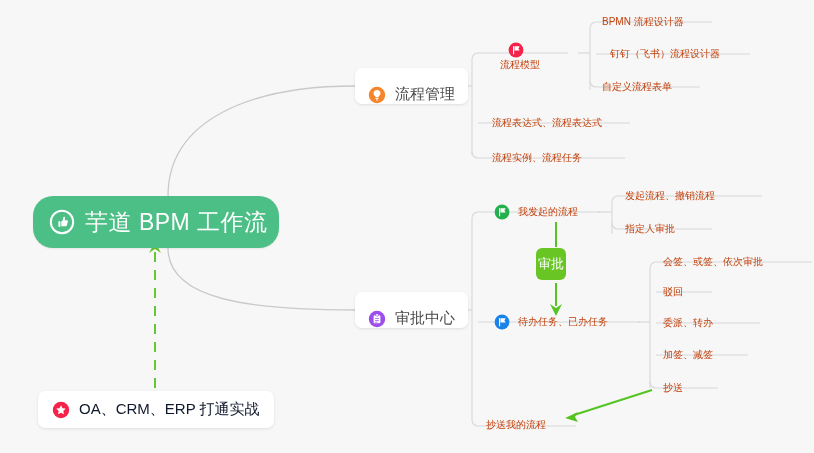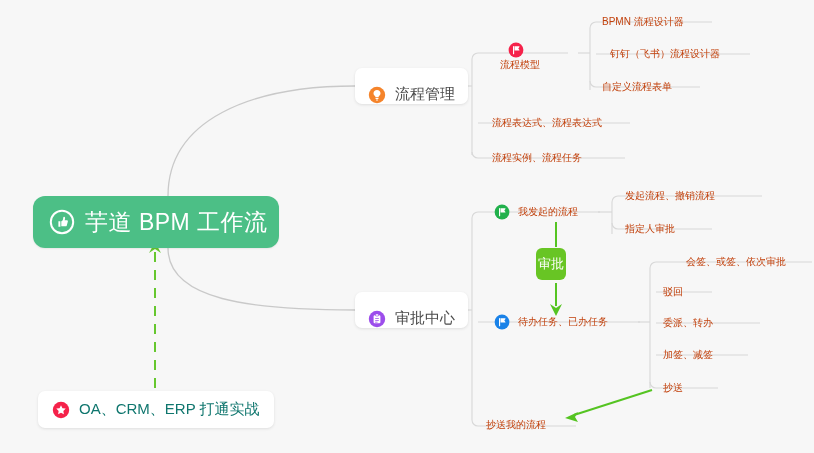--- a/index.html
+++ b/index.html
@@ -31,21 +31,21 @@
   }
 
   
   .root-node {
     position: absolute;
     left: 33px;
     top: 196px;
     width: 246px;
     height: 52px;
     background: #4cbf86;
-    border-radius: 12px;
+    border-radius: 20px;
     display: flex;
     align-items: center;
     box-sizing: border-box;
     padding: 8px 16px;
     box-shadow: 0 1px 2px rgba(0,0,0,0.07);
   }
   .root-label {
     color: #ffffff;
     font-size: 23px;
     letter-spacing: 0.5px;
@@ -80,21 +80,21 @@
     height: 37px;
     background: #ffffff;
     border-radius: 7px;
     display: flex;
     align-items: center;
     box-sizing: border-box;
     padding: 0 14px;
     box-shadow: 0 1px 3px rgba(0,0,0,0.10);
   }
   .callout-label {
-    color: #0f766e;
+    color: #0f172a;
     font-size: 15px;
     margin-left: 9px;
     white-space: nowrap;
   }
 
   
   .text-node {
     position: absolute;
     display: flex;
     align-items: center;
@@ -314,21 +314,21 @@
   </div>
 
   <div class="text-node" style="left:625px; top:185px;">
     <span class="tn-label">发起流程、撤销流程</span>
   </div>
 
   <div class="text-node" style="left:625px; top:218px;">
     <span class="tn-label">指定人审批</span>
   </div>
 
-  <div class="text-node" style="left:686px; top:251px;justify-content:center;">
+  <div class="text-node" style="left:663px; top:251px;justify-content:center;">
     <span class="tn-label">会签、或签、依次审批</span>
   </div>
 
   <div class="text-node" style="left:663px; top:281px;">
     <span class="tn-label">驳回</span>
   </div>
 
   <div class="text-node" style="left:663px; top:312px;">
     <span class="tn-label">委派、转办</span>
   </div>

